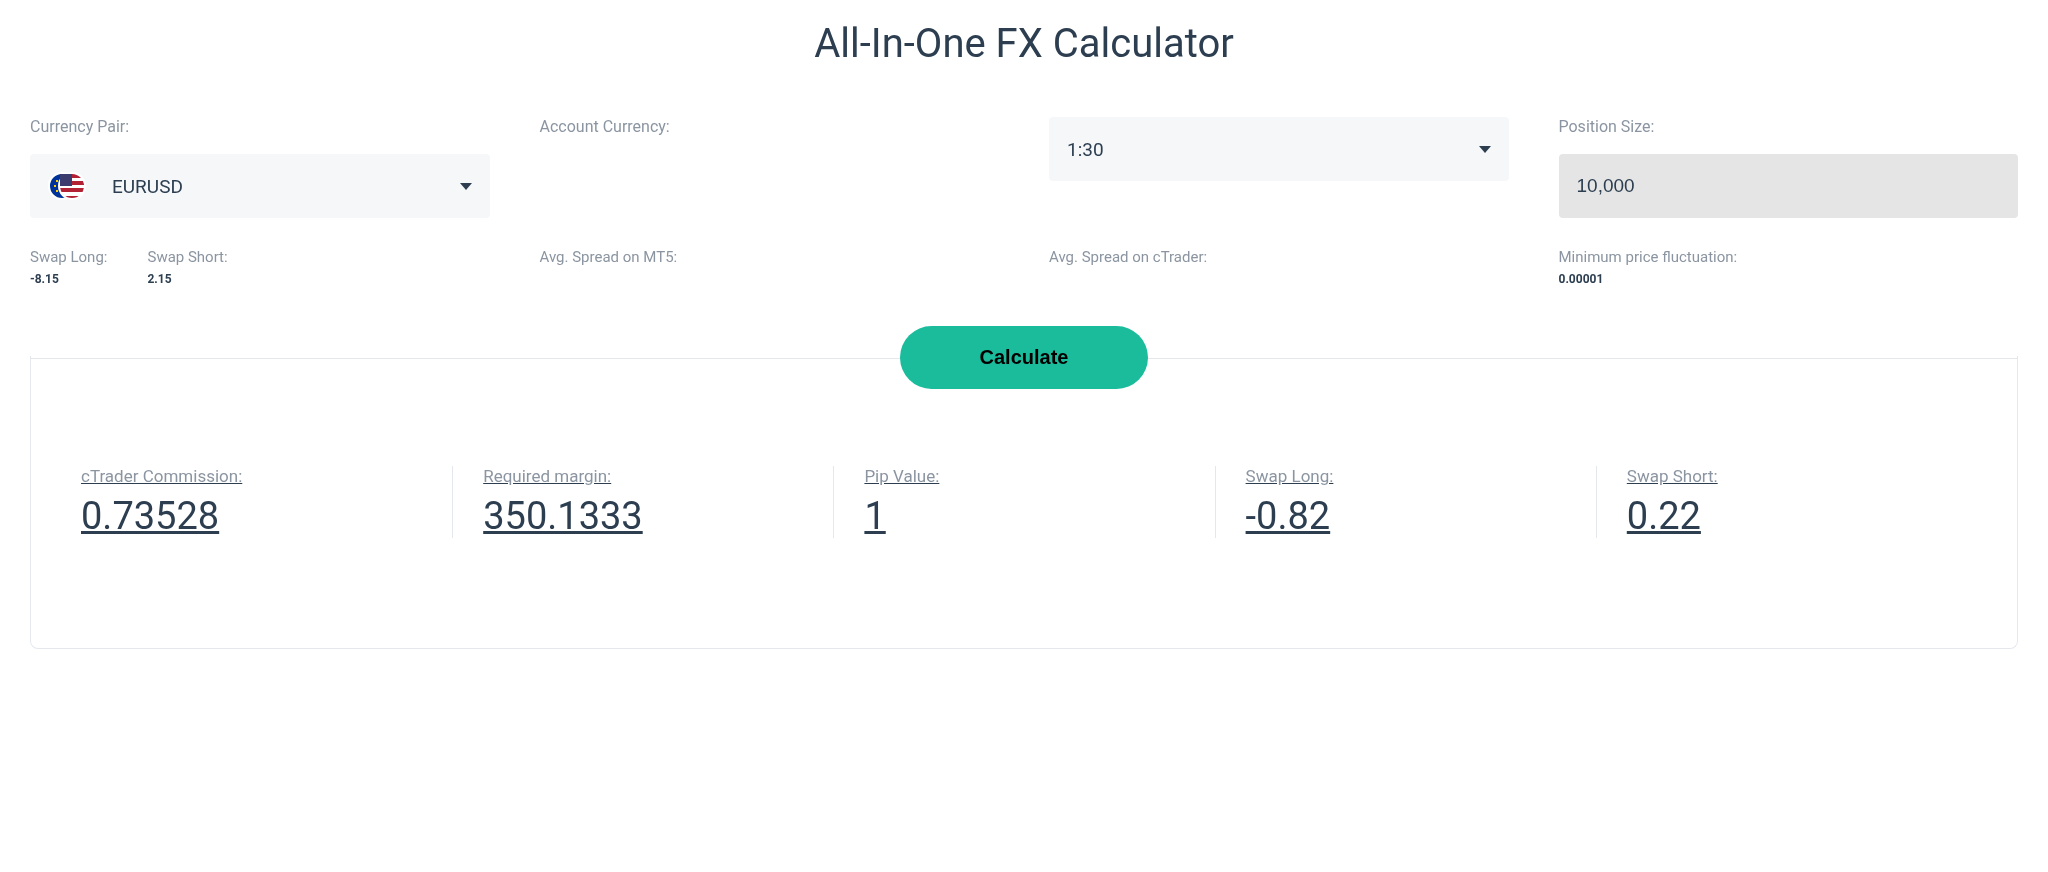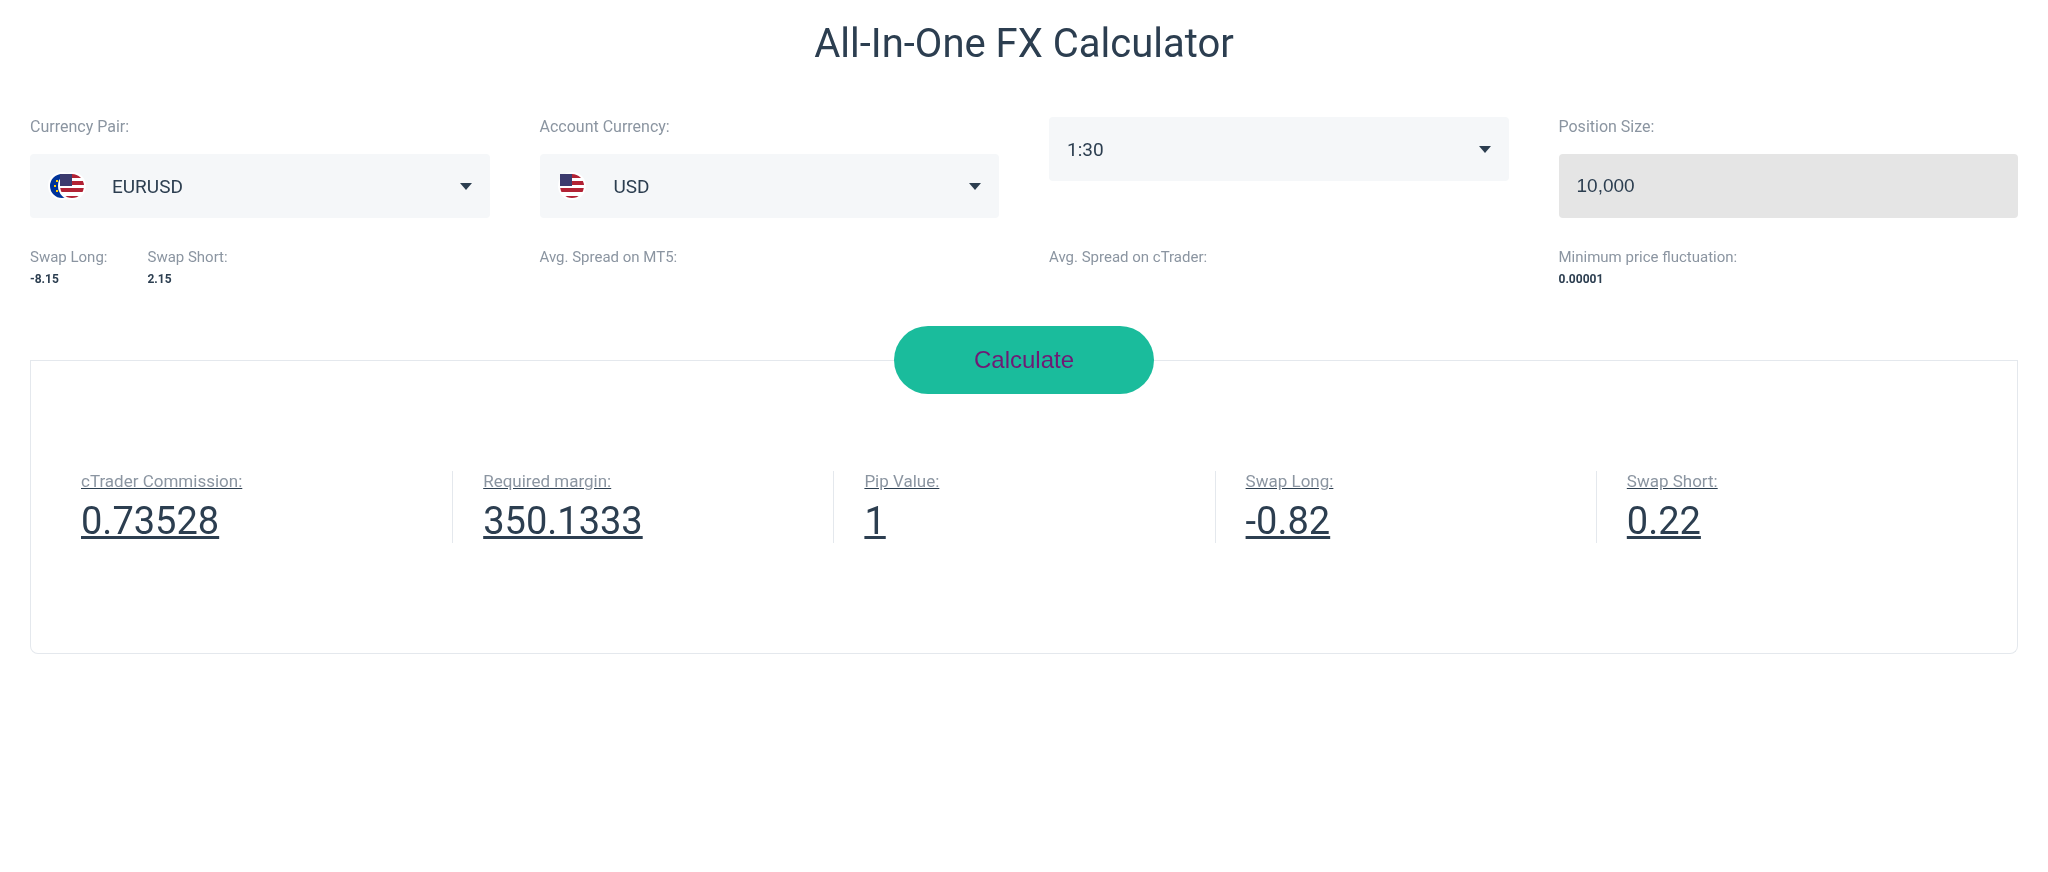--- a/index.html
+++ b/index.html
@@ -163,26 +163,26 @@
       left: 0;
       right: 0;
       height: 1px;
       background: #e4e8ed;
       z-index: 0;
     }
     .calculate-btn {
       position: relative;
       z-index: 1;
       background: #1abc9c;
-      color: #701a75;
+      color: #000000;
       border: none;
       border-radius: 40px;
       padding: 20px 80px;
-      font-size: 24px;
-      font-weight: 400;
+      font-size: 20px;
+      font-weight: 700;
       cursor: pointer;
     }
     .results-box {
       border: 1px solid #e4e8ed;
       border-top: none;
       border-radius: 0 0 8px 8px;
       padding: 110px 40px 110px 40px;
       margin-top: -33px;
       text-decoration: underline;
     }
@@ -224,27 +224,20 @@
           <div class="flag-circle flag-us"></div>
         </div>
         <span class="select-value">EURUSD</span>
       </div>
       <div class="dropdown-arrow"></div>
     </div>
   </div>
 
   <div class="input-group">
     <label class="input-label">Account Currency:</label>
-    <div class="select-box">
-      <div class="select-content">
-        <div class="flag-single"></div>
-        <span class="select-value">USD</span>
-      </div>
-      <div class="dropdown-arrow"></div>
-    </div>
   </div>
 
   <div class="input-group">
     <div class="select-box">
       <div class="select-content">
         <span class="select-value">1:30</span>
       </div>
       <div class="dropdown-arrow"></div>
     </div>
   </div>

